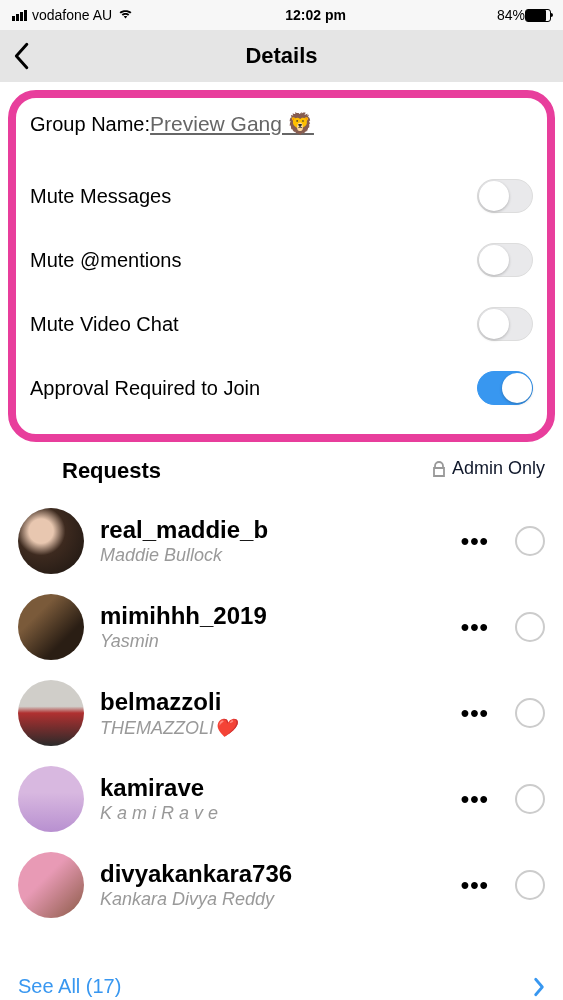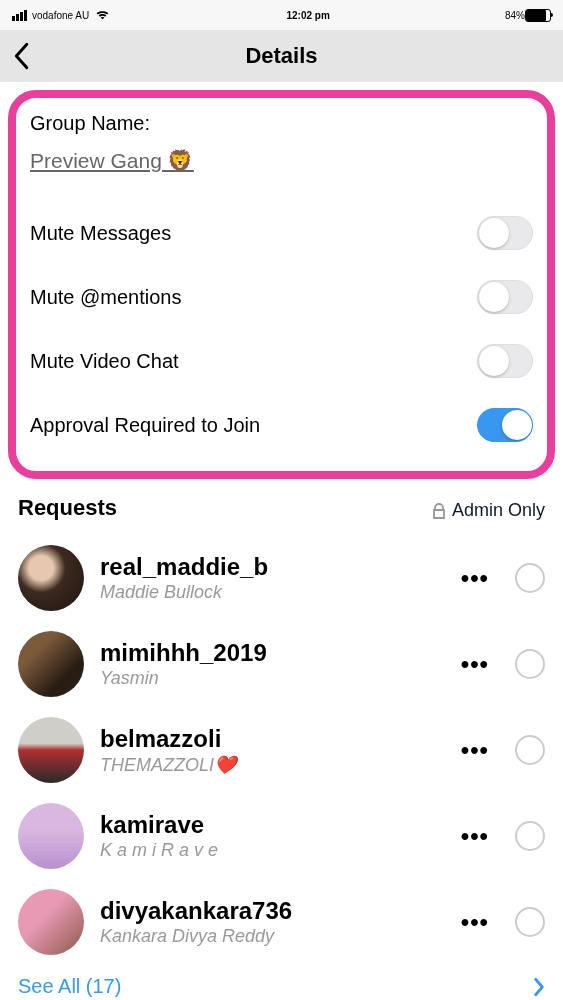--- a/index.html
+++ b/index.html
@@ -10,21 +10,21 @@
       background: #fff;
       overflow: hidden;
       position: relative;
     }
     .status-bar {
       height: 30px;
       display: flex;
       align-items: center;
       justify-content: space-between;
       padding: 8px 12px;
-      font-size: 10px;
+      font-size: 14px;
       font-weight: 500;
       background: #f7f7f7;
     }
     .status-left { display: flex; align-items: center; gap: 5px; }
     .status-right { display: flex; align-items: center; }
     .signal-bars { display: flex; align-items: flex-end; gap: 1px; }
     .signal-bars span { width: 3px; background: #000; }
     .signal-bars span:nth-child(1){ height: 5px; }
     .signal-bars span:nth-child(2){ height: 7px; }
     .signal-bars span:nth-child(3){ height: 9px; }
@@ -54,25 +54,24 @@
     }
     .highlight-box {
       margin: 8px;
       border: 8px solid #e83e9c;
       border-radius: 28px;
       padding: 12px 14px 14px 14px;
     }
     .group-name-row {
       display: flex;
       align-items: baseline;
-      gap: 14px;
+      gap: 0;
       font-size: 20px;
       margin-bottom: 28px;
       margin-top: 2px;
-      flex-direction: column;
     }
     .group-name-label { color: #000; }
     .group-name-value { color: #666; font-size: 21px; text-decoration: underline; }
     .setting-row {
       display: flex;
       align-items: center;
       justify-content: space-between;
       font-size: 20px;
       height: 64px;
     }
@@ -92,25 +91,26 @@
       position: absolute;
       top: 1px;
       left: 1px;
       box-shadow: 0 1px 3px rgba(0,0,0,0.25);
       transition: left .15s;
     }
     .toggle.on { background: #3897f0; border-color: #3897f0; }
     .toggle.on .toggle-knob { left: 24px; }
     .section-header {
       display: flex;
-      align-items: flex-end;
+      align-items: flex-start;
       justify-content: space-between;
       padding: 8px 18px 14px;
       font-size: 22px;
       font-weight: 600;
+      margin-left: 44px;
     }
     .admin-only {
       color: #0f172a;
       font-size: 18px;
       font-weight: 400;
       display:flex;
       align-items:center;
       gap: 6px;
     }
     .request-row {

